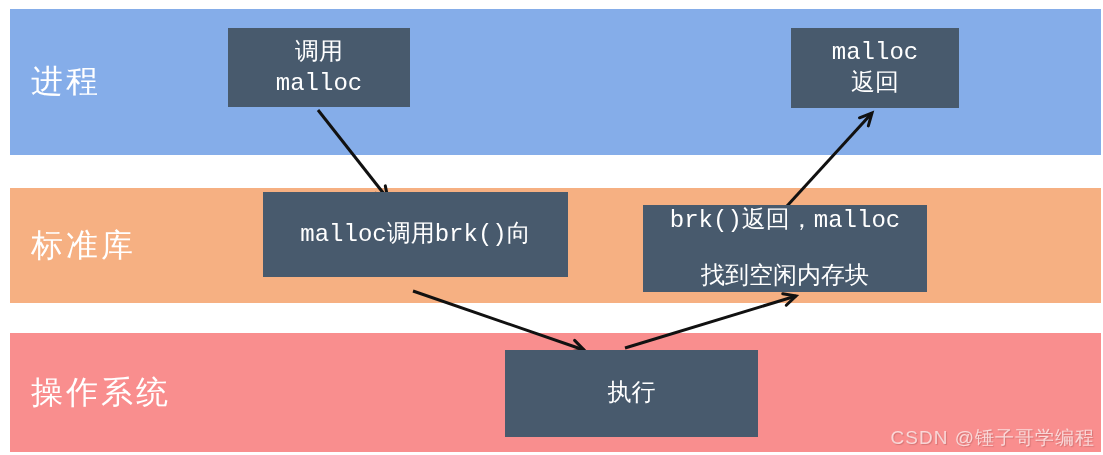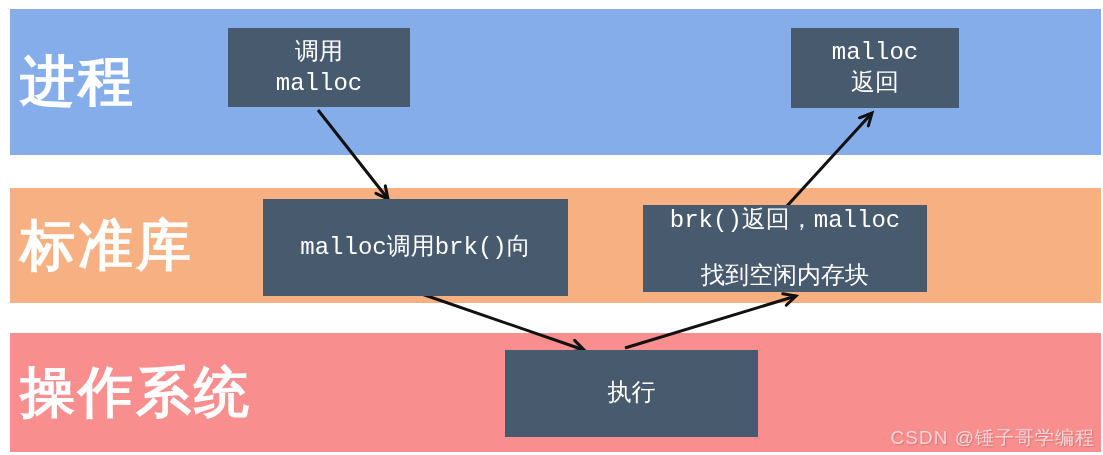--- a/index.html
+++ b/index.html
@@ -8,34 +8,34 @@
     font-family:"Liberation Sans", sans-serif; overflow:hidden;
   }
   .band {
     position:absolute; left:10px; width:1091px;
     display:flex; align-items:center;
   }
   .band-process { top:9px;   height:146px; background:#85ADE9; }
   .band-stdlib  { top:188px; height:115px; background:#F6B082; }
   .band-os      { top:333px; height:119px; background:#F98E8E; }
   .band-label {
-    color:#ffffff; padding-left:10px;
+    color:#ffffff; padding-left:21px;
     font-family:"DejaVu Serif","Liberation Serif",serif;
-    font-size:55px; letter-spacing:3px; white-space:nowrap;font-weight:bold;
+    font-size:32px; letter-spacing:3px; white-space:nowrap;
   }
   .node {
     position:absolute; background:#485A6D; color:#ffffff;
     display:flex; flex-direction:column; align-items:center; justify-content:center;
     text-align:center;
     font-family:"Liberation Mono","DejaVu Sans Mono",monospace;
     font-size:24px; line-height:31px; white-space:nowrap;
   }
   #node-call-malloc      { left:228px; top:28px;  width:182px; height:79px; }
   #node-malloc-return    { left:791px; top:28px;  width:168px; height:80px; }
-  #node-malloc-calls-brk { left:263px; top:199px; width:305px; height:97px; }
+  #node-malloc-calls-brk { left:263px; top:192px; width:305px; height:85px; }
   #node-brk-returns      { left:643px; top:205px; width:284px; height:87px;justify-content:space-between; }
   #node-exec-brk         { left:505px; top:350px; width:253px; height:87px; }
   .arrows {
     position:absolute; left:0; top:0; width:1103px; height:455px;
     pointer-events:none;
   }
   .arrows line { stroke:#111111; stroke-width:3; }
   .watermark {
     position:absolute; right:8px; bottom:4px;
     font-size:19px; letter-spacing:1px;

